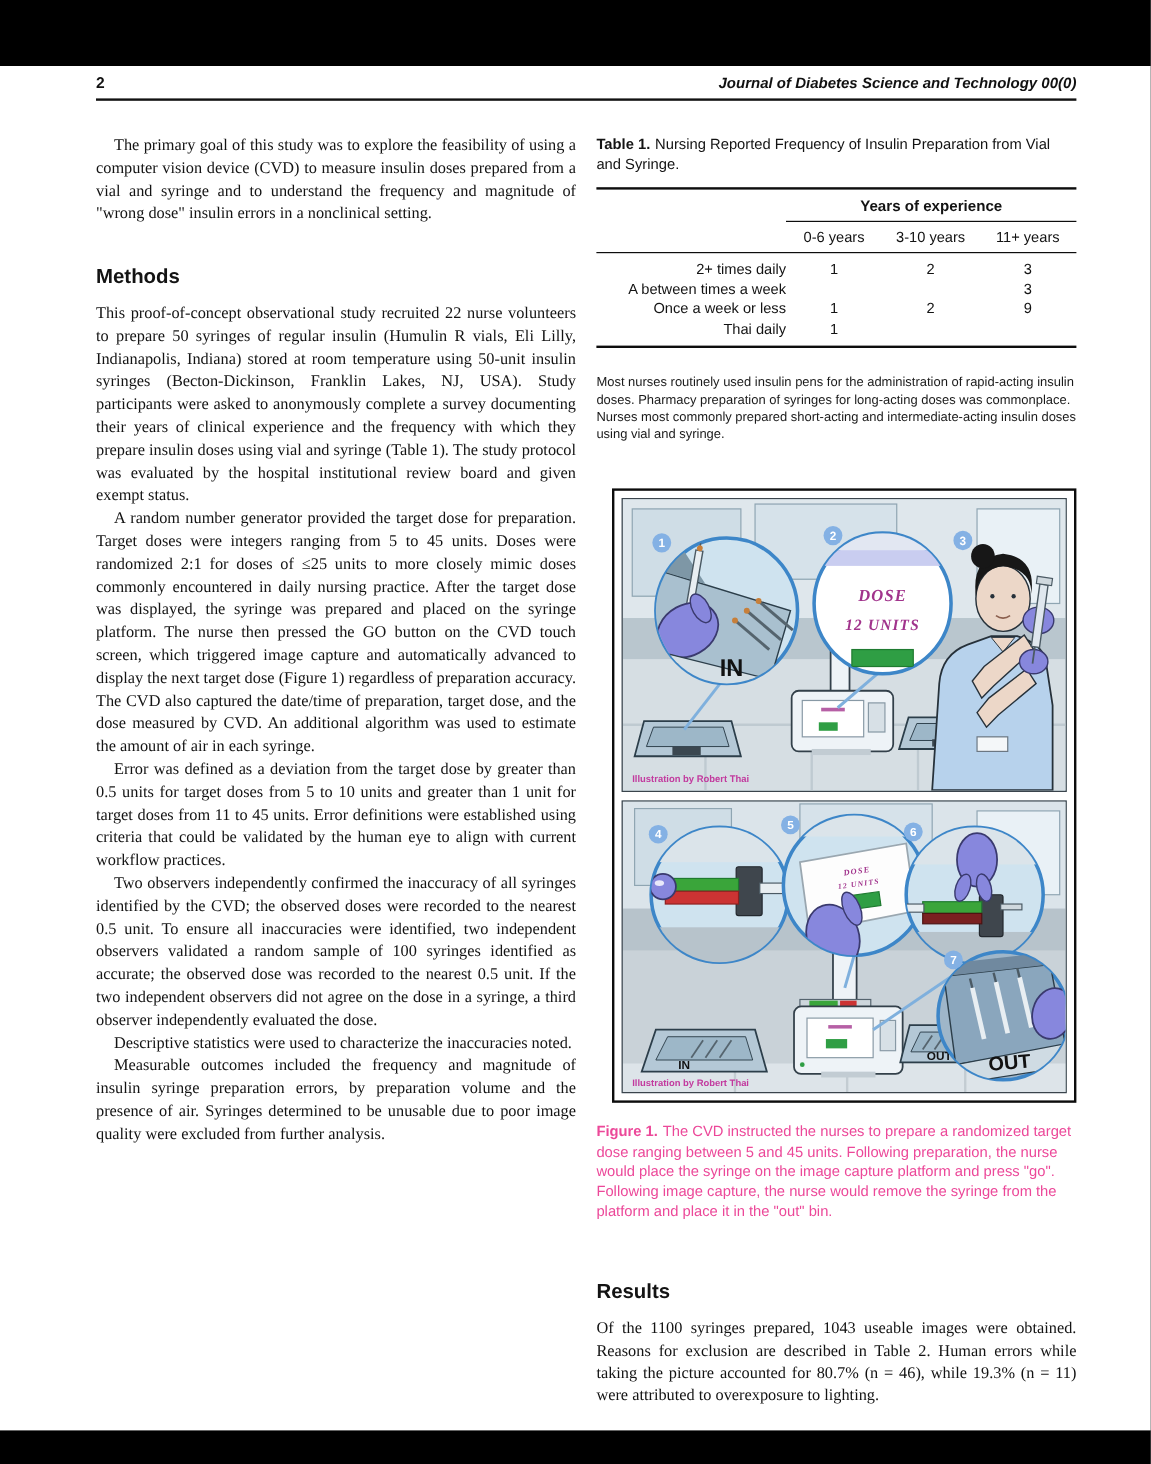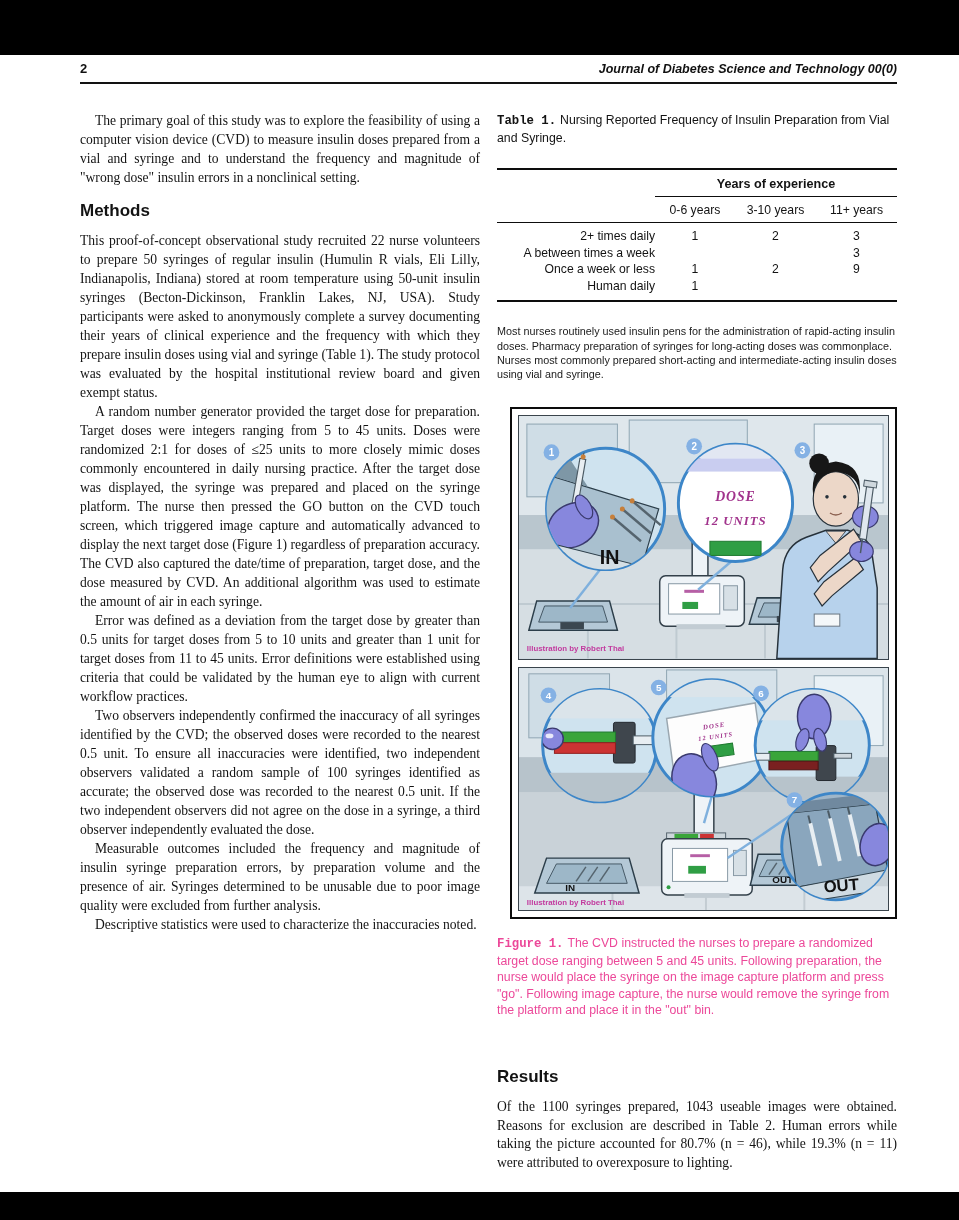--- a/index.html
+++ b/index.html
@@ -9,27 +9,27 @@
   
   .runrow{position:absolute;top:6px;left:80px;width:817px;display:flex;justify-content:space-between;align-items:flex-end;font-family:"Liberation Sans",sans-serif;color:#111;}
   .pagenum{font-weight:bold;font-size:13px;}
   .runhead{font-weight:bold;font-style:italic;font-size:12.5px;}
   .head-rule{position:absolute;top:27px;left:80px;width:817px;height:2.4px;background:#121212;}
 
   
   .col-left{position:absolute;top:56px;left:80px;width:400px;font-size:13.6px;line-height:19px;text-align:justify;color:#131313;}
   .col-left p{margin:0;}
   p.indent{text-indent:15px;}
-  h2.section{font-family:"Liberation Sans",sans-serif;font-weight:bold;font-size:17px;color:#131313;margin:14px 0 11px 0;}
+  h2.section{font-family:"Liberation Sans",sans-serif;font-weight:bold;font-size:17px;color:#131313;margin:34px 0 11px 0;}
 
   
   .table-block{position:absolute;top:57px;left:497px;width:400px;color:#131313;font-family:"Liberation Sans",sans-serif;}
   .tbl-caption{font-size:12.3px;line-height:16.5px;}
-  .cap-b{font-weight:bold;margin-right:4px;font-family:Liberation Mono, monospace;}
-  .tbl{margin-top:22px;border-top:2.4px solid #0d0d0d;font-size:12.2px;}
+  .cap-b{font-weight:bold;margin-right:4px;}
+  .tbl{margin-top:11px;border-top:2.4px solid #0d0d0d;font-size:12.2px;}
   .tbl-grouprow{display:grid;grid-template-columns:158px 242px;padding-top:7px;}
   .tbl-group{text-align:center;font-weight:bold;font-size:12.6px;padding-bottom:5px;border-bottom:1.2px solid #0d0d0d;}
   .tbl-heads{display:grid;grid-template-columns:158px 80px 81px 81px;padding:6px 0 5px 0;border-bottom:1.6px solid #0d0d0d;}
   .tbl-heads div{text-align:center;}
   .tbl-row{display:grid;grid-template-columns:158px 80px 81px 81px;line-height:16.6px;}
   .tbl-row div{text-align:center;}
   .tbl-row .rowlabel{text-align:right;}
   .tbl-body{padding:5px 0 6px 0;border-bottom:2.4px solid #0d0d0d;}
   .tbl-foot{margin-top:22px;font-size:10.8px;line-height:14.2px;color:#1a1a1a;}
 
@@ -59,22 +59,22 @@
   </div>
   <div class="head-rule"></div>
 
   <div class="col-left">
     <p class="indent">The primary goal of this study was to explore the feasibility of using a computer vision device (CVD) to measure insulin doses prepared from a vial and syringe and to understand the frequency and magnitude of "wrong dose" insulin errors in a nonclinical setting.</p>
     <h2 class="section">Methods</h2>
     <p>This proof-of-concept observational study recruited 22 nurse volunteers to prepare 50 syringes of regular insulin (Humulin R vials, Eli Lilly, Indianapolis, Indiana) stored at room temperature using 50-unit insulin syringes (Becton-Dickinson, Franklin Lakes, NJ, USA). Study participants were asked to anonymously complete a survey documenting their years of clinical experience and the frequency with which they prepare insulin doses using vial and syringe (Table 1). The study protocol was evaluated by the hospital institutional review board and given exempt status.</p>
     <p class="indent">A random number generator provided the target dose for preparation. Target doses were integers ranging from 5 to 45 units. Doses were randomized 2:1 for doses of ≤25 units to more closely mimic doses commonly encountered in daily nursing practice. After the target dose was displayed, the syringe was prepared and placed on the syringe platform. The nurse then pressed the GO button on the CVD touch screen, which triggered image capture and automatically advanced to display the next target dose (Figure 1) regardless of preparation accuracy. The CVD also captured the date/time of preparation, target dose, and the dose measured by CVD. An additional algorithm was used to estimate the amount of air in each syringe.</p>
     <p class="indent">Error was defined as a deviation from the target dose by greater than 0.5 units for target doses from 5 to 10 units and greater than 1 unit for target doses from 11 to 45 units. Error definitions were established using criteria that could be validated by the human eye to align with current workflow practices.</p>
     <p class="indent">Two observers independently confirmed the inaccuracy of all syringes identified by the CVD; the observed doses were recorded to the nearest 0.5 unit. To ensure all inaccuracies were identified, two independent observers validated a random sample of 100 syringes identified as accurate; the observed dose was recorded to the nearest 0.5 unit. If the two independent observers did not agree on the dose in a syringe, a third observer independently evaluated the dose.</p>
+    <p class="indent">Descriptive statistics were used to characterize the inaccuracies noted.</p>
     <p class="indent">Measurable outcomes included the frequency and magnitude of insulin syringe preparation errors, by preparation volume and the presence of air. Syringes determined to be unusable due to poor image quality were excluded from further analysis.</p>
-    <p class="indent">Descriptive statistics were used to characterize the inaccuracies noted.</p>
   </div>
 
   <div class="table-block">
     <div class="tbl-caption">
       <span class="cap-b">Table 1.</span><span>Nursing Reported Frequency of Insulin Preparation from Vial and Syringe.</span>
     </div>
     <div class="tbl">
       <div class="tbl-grouprow">
         <div></div>
         <div class="tbl-group">Years of experience</div>
@@ -98,21 +98,21 @@
           <div></div>
           <div>3</div>
         </div>
         <div class="tbl-row">
           <div class="rowlabel">Once a week or less</div>
           <div>1</div>
           <div>2</div>
           <div>9</div>
         </div>
         <div class="tbl-row">
-          <div class="rowlabel">Human daily</div>
+          <div class="rowlabel">Thai daily</div>
           <div>1</div>
           <div></div>
           <div></div>
         </div>
       </div>
     </div>
     <div class="tbl-foot">Most nurses routinely used insulin pens for the administration of rapid-acting insulin doses. Pharmacy preparation of syringes for long-acting doses was commonplace. Nurses most commonly prepared short-acting and intermediate-acting insulin doses using vial and syringe.</div>
   </div>
 
   <div class="figure-box">

